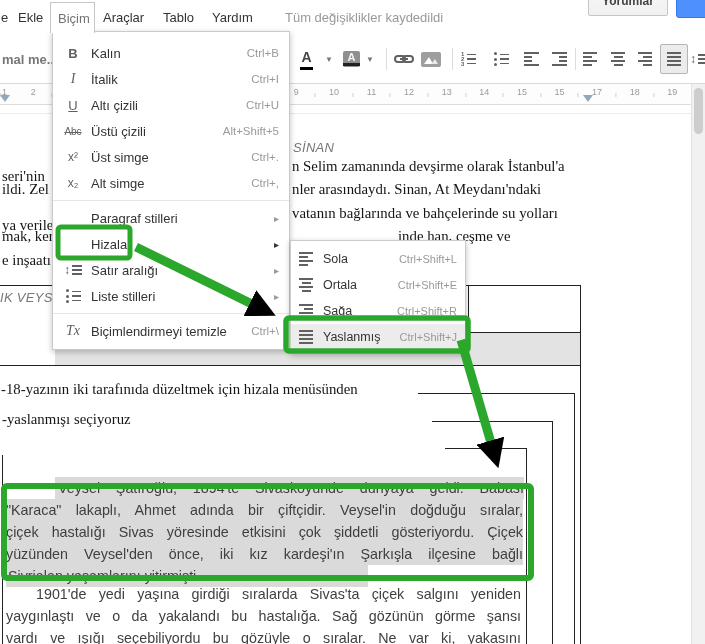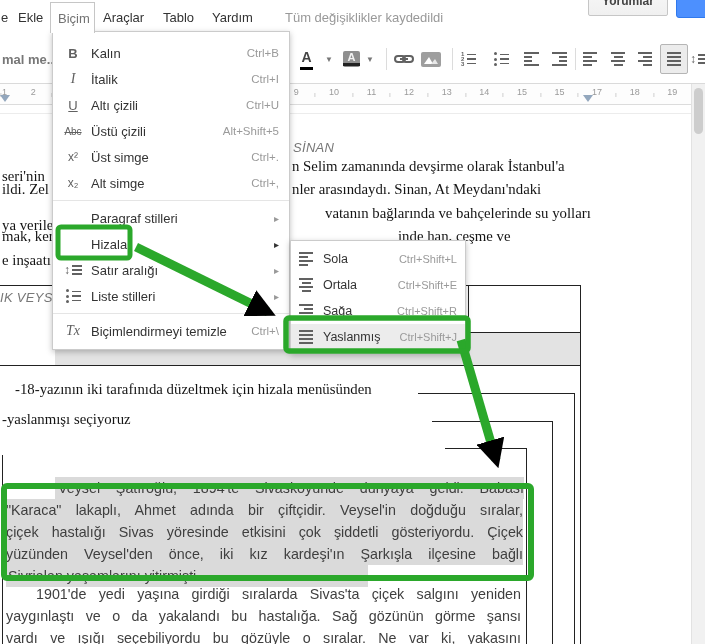--- a/index.html
+++ b/index.html
@@ -117,40 +117,40 @@
 
     <div class="serif" style="left:2px;top:168px;">seri'nin</div>
     <div class="serif" style="left:2px;top:181px;">ildi. Zel</div>
     <div class="serif" style="left:2px;top:205px;margin-top:12px;">ya verile</div>
     <div class="serif" style="left:2px;top:228px;">mak, ker</div>
     <div class="serif" style="left:2px;top:252px;">e inşaatı</div>
 
     <div class="h-italic" style="left:293px;top:140px;">SİNAN</div>
     <div class="serif" style="left:292px;top:158px;">n Selim zamanında devşirme olarak İstanbul'a</div>
     <div class="serif" style="left:292px;top:181px;">nler arasındaydı. Sinan, At Meydanı'ndaki</div>
-    <div class="serif" style="left:292px;top:205px;padding-left:33px;">vatanın bağlarında ve bahçelerinde su yolları</div>
+    <div class="serif" style="left:292px;top:205px;">vatanın bağlarında ve bahçelerinde su yolları</div>
     <div class="serif" style="left:398px;top:228px;">inde han, çeşme ve</div>
 
     <div class="docline" style="left:0;top:285px;width:581px;height:1px;"></div>
     <div class="h-italic" style="left:0;top:290px;">IK VEYSEL</div>
     <div class="docline" style="left:468px;top:286px;width:1px;height:46px;"></div>
     <div class="grayband"></div>
     <div class="docline" style="left:466px;top:332px;width:114px;height:1px;"></div>
     <div class="docline" style="left:0;top:365px;width:581px;height:1px;"></div>
 
     <div class="docline" style="left:580px;top:285px;width:1px;height:359px;"></div>
     <div class="docline" style="left:418px;top:393px;width:157px;height:1px;"></div>
     <div class="docline" style="left:574px;top:393px;width:1px;height:251px;"></div>
     <div class="docline" style="left:432px;top:421px;width:121px;height:1px;"></div>
     <div class="docline" style="left:552px;top:421px;width:1px;height:223px;"></div>
     <div class="docline" style="left:445px;top:448px;width:82px;height:1px;"></div>
     <div class="docline" style="left:526px;top:448px;width:1px;height:196px;"></div>
     <div class="docline" style="left:2px;top:455px;width:1px;height:189px;"></div>
 
-    <div class="serif" style="left:15px;top:381px;">-18-yazının iki tarafınıda düzeltmek için hizala menüsünden</div>
+    <div class="serif" style="left:1px;top:381px;">-18-yazının iki tarafınıda düzeltmek için hizala menüsünden</div>
     <div class="serif" style="left:2px;top:411px;">-yaslanmışı seçiyoruz</div>
 
     <div class="sansline just hl" style="left:55px;top:477px;width:466px;padding-left:3px;">Veysel Şatıroğlu, 1894'te Sivasköyünde dünyaya geldi. Babası</div>
     <div class="sansline just hl" style="left:6px;top:499px;width:517px;">"Karaca" lakaplı, Ahmet adında bir çiftçidir. Veysel'in doğduğu sıralar,</div>
     <div class="sansline just hl" style="left:6px;top:521px;width:517px;">çiçek hastalığı Sivas yöresinde etkisini çok şiddetli gösteriyordu. Çiçek</div>
     <div class="sansline just hl" style="left:6px;top:543px;width:517px;">yüzünden Veysel'den önce, iki kız kardeşi'ın Şarkışla ilçesine bağlı</div>
     <div class="sansline hl" style="left:6px;top:565px;width:360px;padding-left:2px;">Sivrialan yaşamlarını yitirmişti.</div>
 
     <div class="sansline just" style="left:6px;top:583px;width:515px;text-indent:30px;">1901'de yedi yaşına girdiği sıralarda Sivas'ta çiçek salgını yeniden</div>
     <div class="sansline just" style="left:6px;top:605px;width:515px;">yaygınlaştı ve o da yakalandı bu hastalığa. Sağ gözünün görme şansı</div>

